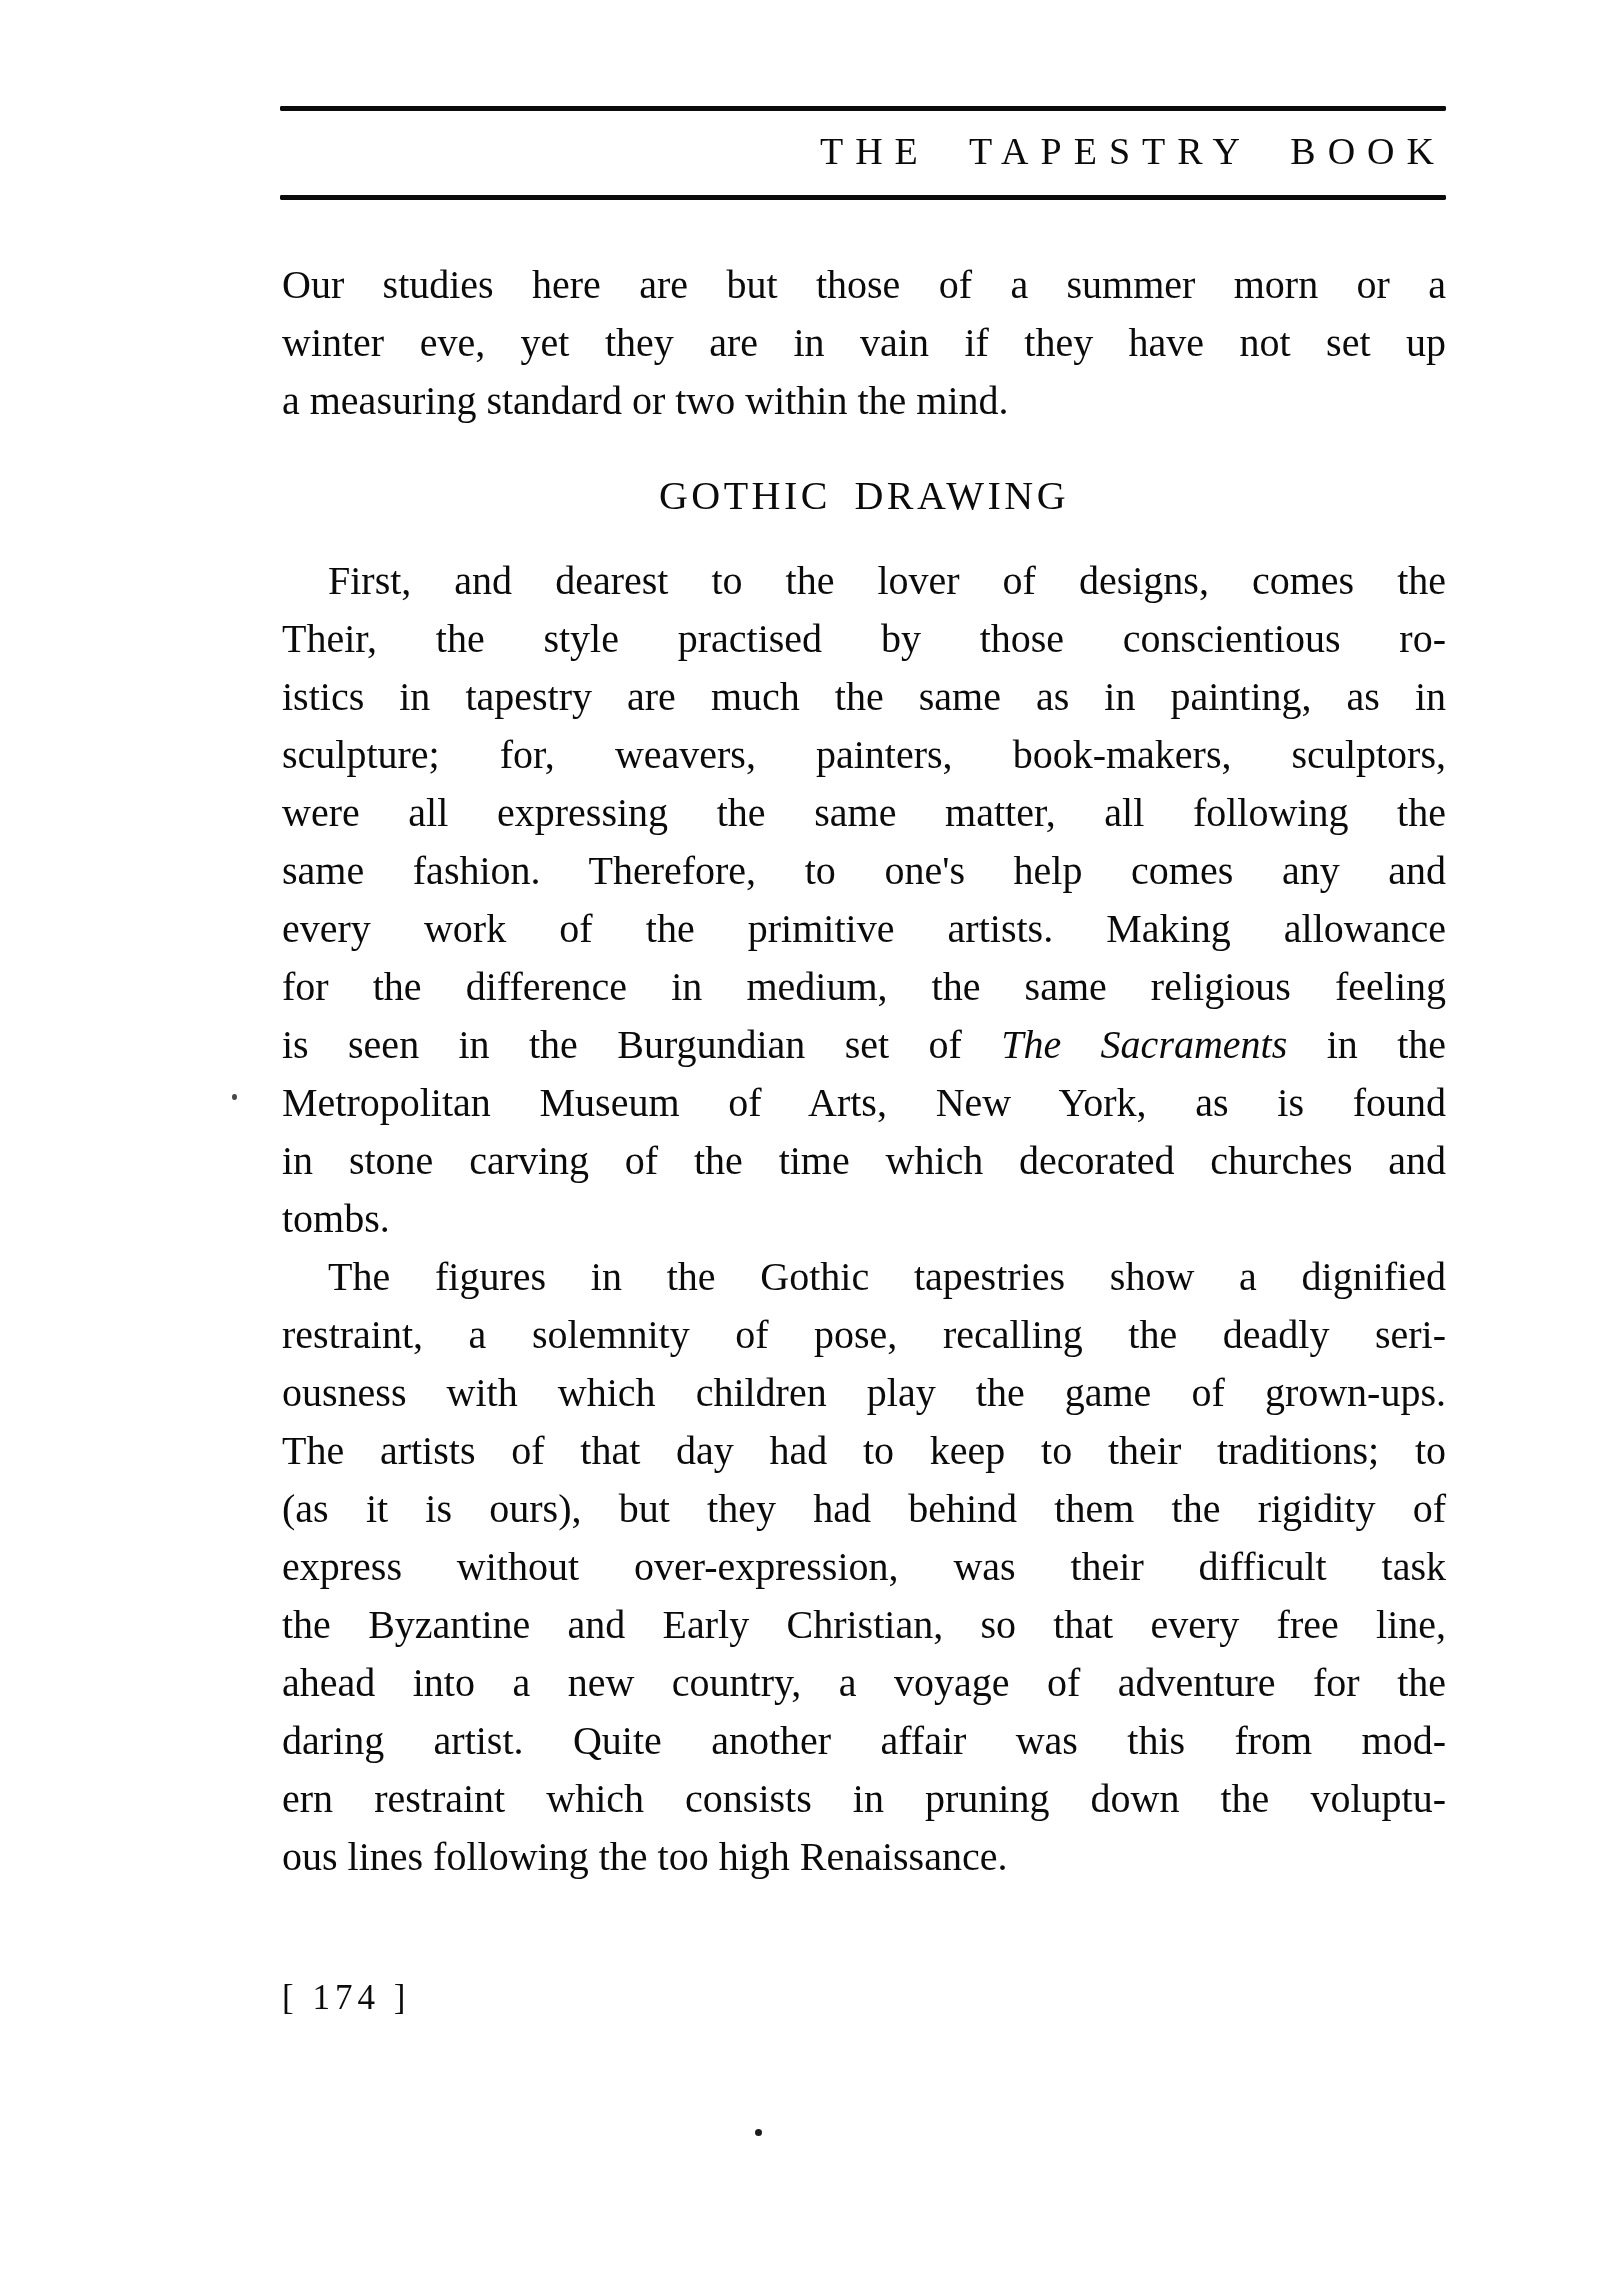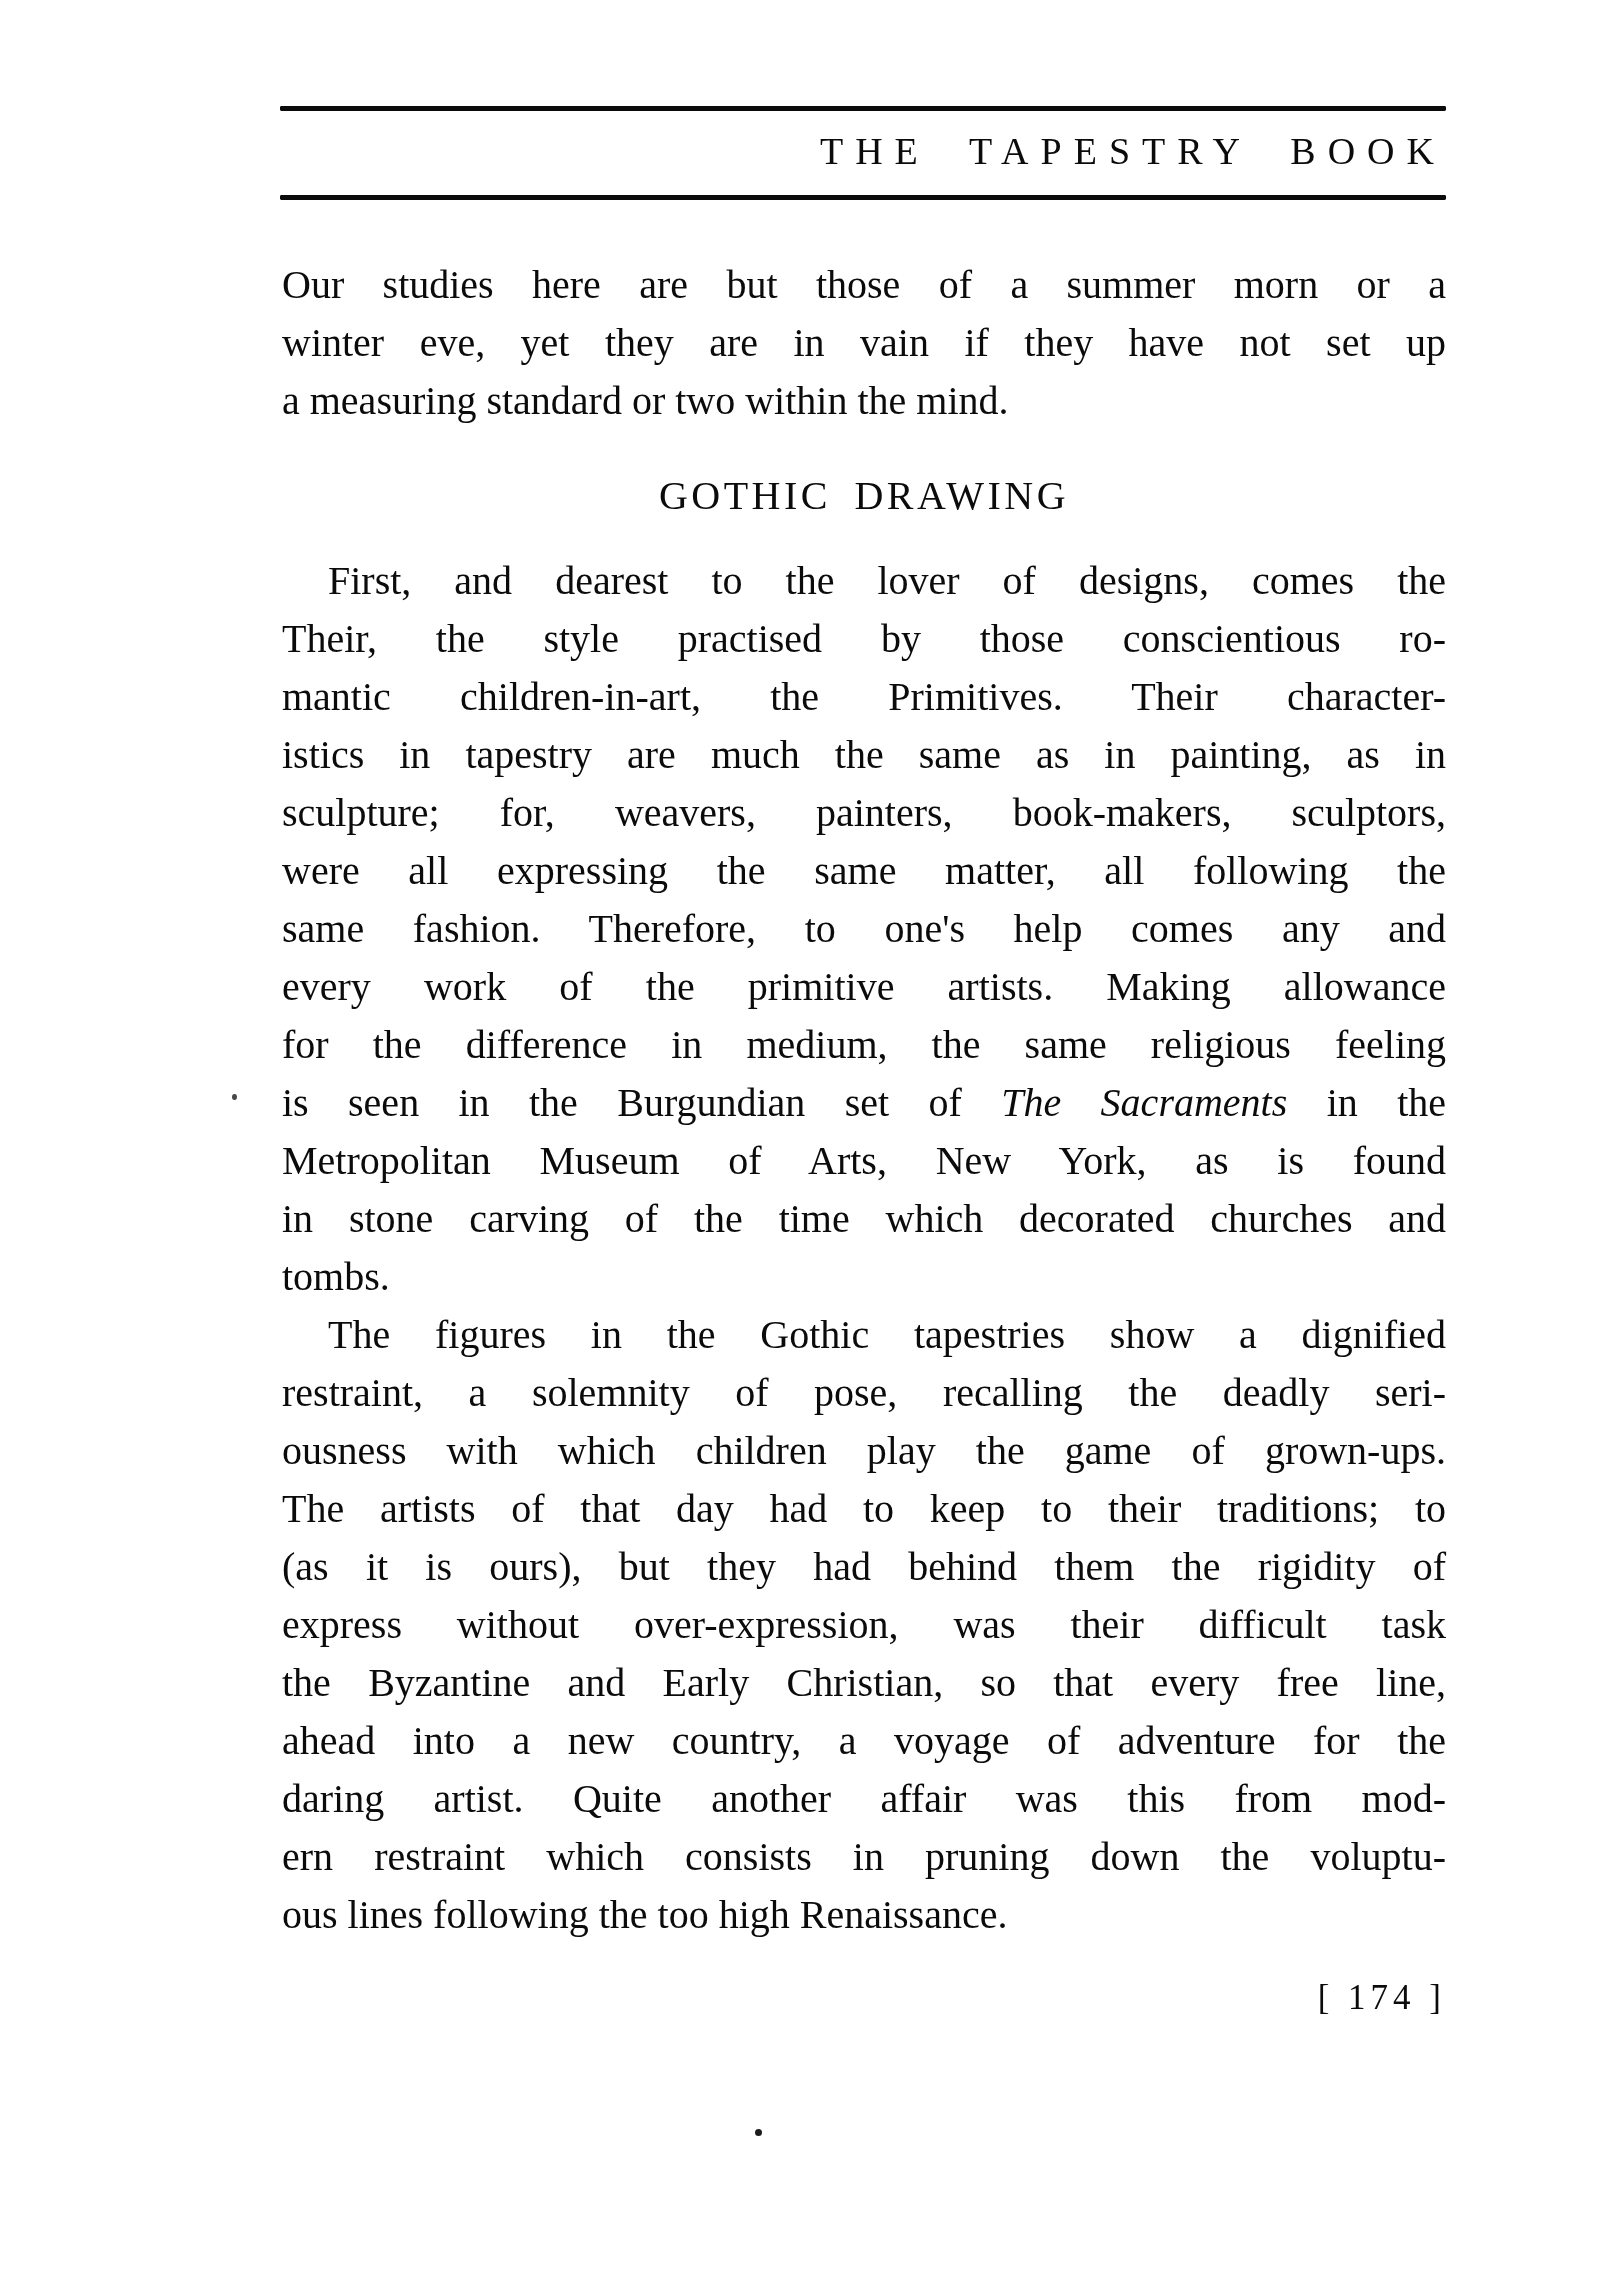--- a/index.html
+++ b/index.html
@@ -64,21 +64,21 @@
     letter-spacing: 3.5px;
     word-spacing: 10px;
     margin-top: 44px;
     margin-bottom: 34px;
   }
   .folio {
     position: absolute;
     left: 282px;
     top: 1976px;
     width: 1164px;
-    text-align: right;
+    text-align: left;
     font-size: 35px;
     line-height: 44px;
     letter-spacing: 5px;
   }
   .artifact-dot {
     position: absolute;
     background: #1c1c1c;
     border-radius: 50%;
   }
   .dot-1 {
@@ -106,21 +106,20 @@
   <div class="body-text">
       <div class="paragraph">
         <div class="line">Our studies here are but those of a summer morn or a</div>
         <div class="line">winter eve, yet they are in vain if they have not set up</div>
         <div class="line last">a measuring standard or two within the mind.</div>
       </div>
       <div class="section-heading">GOTHIC DRAWING</div>
       <div class="paragraph">
         <div class="line indent">First, and dearest to the lover of designs, comes the</div>
         <div class="line">Their, the style practised by those conscientious ro-</div>
-        <div class="line">mantic children-in-art, the Primitives. Their character-</div>
         <div class="line">istics in tapestry are much the same as in painting, as in</div>
         <div class="line">sculpture; for, weavers, painters, book-makers, sculptors,</div>
         <div class="line">were all expressing the same matter, all following the</div>
         <div class="line">same fashion. Therefore, to one's help comes any and</div>
         <div class="line">every work of the primitive artists. Making allowance</div>
         <div class="line">for the difference in medium, the same religious feeling</div>
         <div class="line">is seen in the Burgundian set of <i>The Sacraments</i> in the</div>
         <div class="line">Metropolitan Museum of Arts, New York, as is found</div>
         <div class="line">in stone carving of the time which decorated churches and</div>
         <div class="line last">tombs.</div>

